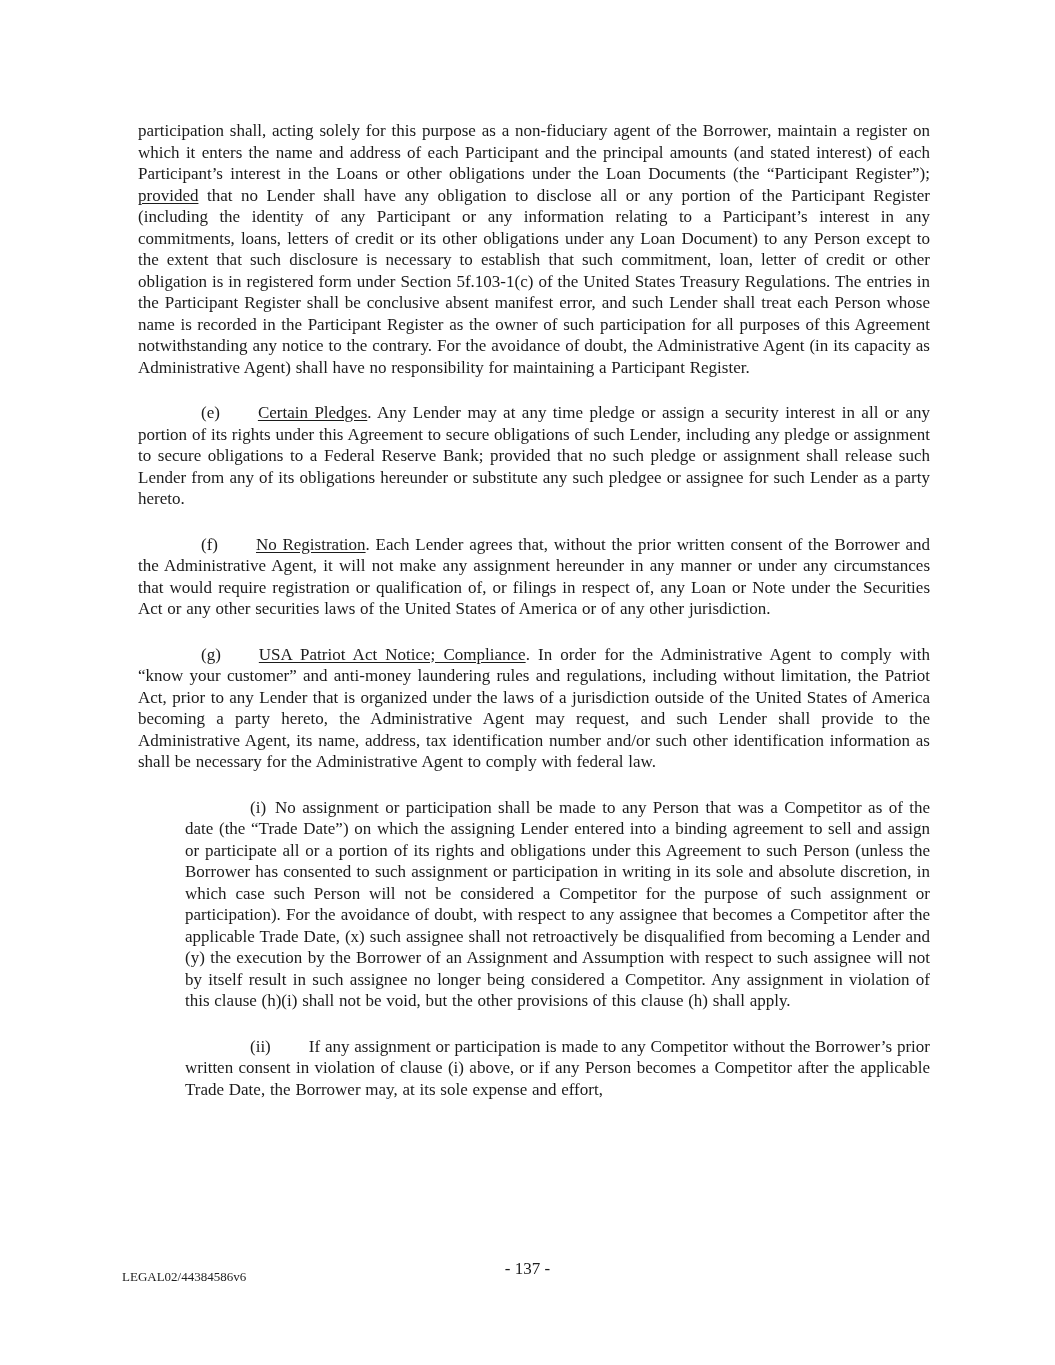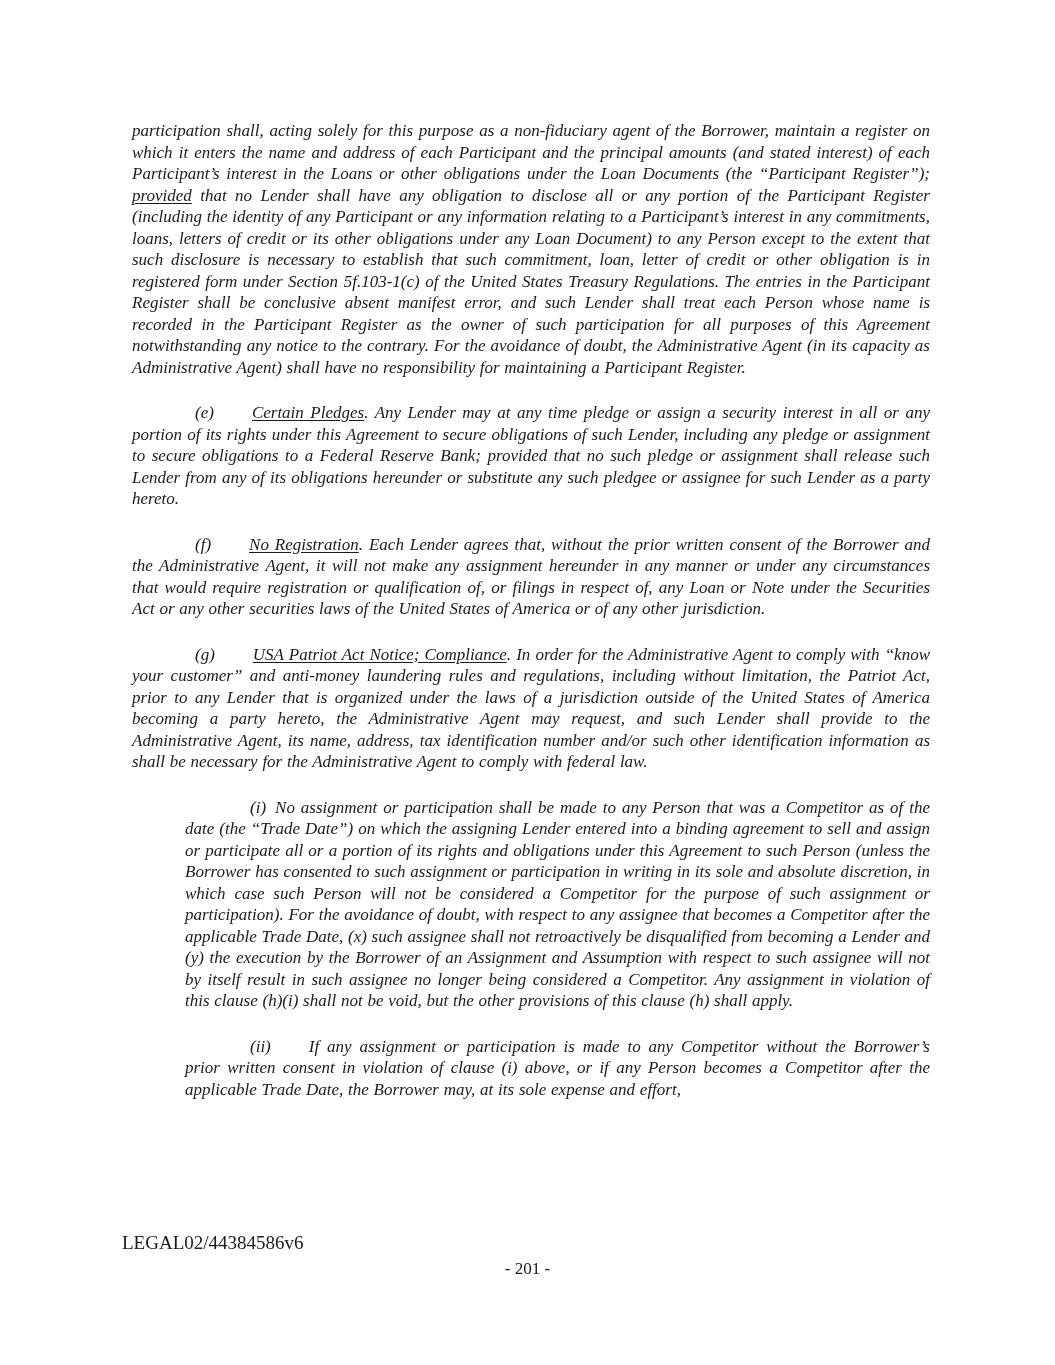--- a/index.html
+++ b/index.html
@@ -17,26 +17,25 @@
     overflow: hidden;
     margin: 0 auto;
   }
   .content {
     position: absolute;
     left: 122px;
     top: 120px;
     width: 808px;
   }
   p.para {
-    margin: 0 0 24px 10px;
+    margin: 0 0 24px 16px;
     font-size: 17px;
     line-height: 21.5px;
     text-align: justify;
     word-spacing: 0.5px;
-    font-style: italic;
   }
   p.para.first {
     text-indent: 0;
   }
   p.para.body {
     text-indent: 63px;
   }
   p.para.sub {
     margin-left: 63px;
     text-indent: 65px;
@@ -58,33 +57,33 @@
     left: 0;
     top: 1258px;
     width: 1055px;
     text-align: center;
     font-size: 17px;
     line-height: 21.5px;
   }
   .doc-id {
     position: absolute;
     left: 122px;
-    top: 1234px;
-    font-size: 19px;
+    top: 1268px;
+    font-size: 13px;
     line-height: 17px;
     font-family: Liberation Serif, serif;
   }
 </style>
 </head>
 <body>
 
 <div class="page">
   <div class="content">
       <p class="para first"><span>participation shall, acting solely for this purpose as a non-fiduciary agent of the Borrower, maintain a register on which it enters the name and address of each Participant and the principal amounts (and stated interest) of each Participant’s interest in the Loans or other obligations under the Loan Documents (the “Participant Register”); </span><span class="u">provided</span><span> that no Lender shall have any obligation to disclose all or any portion of the Participant Register (including the identity of any Participant or any information relating to a Participant’s interest in any commitments, loans, letters of credit or its other obligations under any Loan Document) to any Person except to the extent that such disclosure is necessary to establish that such commitment, loan, letter of credit or other obligation is in registered form under Section 5f.103-1(c) of the United States Treasury Regulations.  The entries in the Participant Register shall be conclusive absent manifest error, and such Lender shall treat each Person whose name is recorded in the Participant Register as the owner of such participation for all purposes of this Agreement notwithstanding any notice to the contrary.  For the avoidance of doubt, the Administrative Agent (in its capacity as Administrative Agent) shall have no responsibility for maintaining a Participant Register.</span></p>
       <p class="para body"><span>(e)</span><span class="tab"></span><span class="u">Certain Pledges</span><span>.  Any Lender may at any time pledge or assign a security interest in all or any portion of its rights under this Agreement to secure obligations of such Lender, including any pledge or assignment to secure obligations to a Federal Reserve Bank; provided that no such pledge or assignment shall release such Lender from any of its obligations hereunder or substitute any such pledgee or assignee for such Lender as a party hereto.</span></p>
       <p class="para body"><span>(f)</span><span class="tab"></span><span class="u">No Registration</span><span>.  Each Lender agrees that, without the prior written consent of the Borrower and the Administrative Agent, it will not make any assignment hereunder in any manner or under any circumstances that would require registration or qualification of, or filings in respect of, any Loan or Note under the Securities Act or any other securities laws of the United States of America or of any other jurisdiction.</span></p>
       <p class="para body"><span>(g)</span><span class="tab"></span><span class="u">USA Patriot Act Notice; Compliance</span><span>.  In order for the Administrative Agent to comply with “know your customer” and anti-money laundering rules and regulations, including without limitation, the Patriot Act, prior to any Lender that is organized under the laws of a jurisdiction outside of the United States of America becoming a party hereto, the Administrative Agent may request, and such Lender shall provide to the Administrative Agent, its name, address, tax identification number and/or such other identification information as shall be necessary for the Administrative Agent to comply with federal law.</span></p>
       <p class="para sub"><span>(i)</span><span class="tab-sm"></span><span>No assignment or participation shall be made to any Person that was a Competitor as of the date (the “Trade Date”) on which the assigning Lender entered into a binding agreement to sell and assign or participate all or a portion of its rights and obligations under this Agreement to such Person (unless the Borrower has consented to such assignment or participation in writing in its sole and absolute discretion, in which case such Person will not be considered a Competitor for the purpose of such assignment or participation).  For the avoidance of doubt, with respect to any assignee that becomes a Competitor after the applicable Trade Date, (x) such assignee shall not retroactively be disqualified from becoming a Lender and  (y) the execution by the Borrower of an Assignment and Assumption with respect to such assignee will not by itself result in such assignee no longer being considered a Competitor. Any assignment in violation of this clause (h)(i) shall not be void, but the other provisions of this clause (h) shall apply.</span></p>
       <p class="para sub"><span>(ii)</span><span class="tab"></span><span>If any assignment or participation is made to any Competitor without the Borrower’s prior written consent in violation of clause (i) above, or if any Person becomes a Competitor after the applicable Trade Date, the Borrower may, at its sole expense and effort,</span></p>
     </div>
-  <div class="page-number">- 201 -</div>
+  <div class="page-number">- 137 -</div>
   <div class="doc-id">LEGAL02/44384586v6</div>
 </div>
 
 </body></html>

